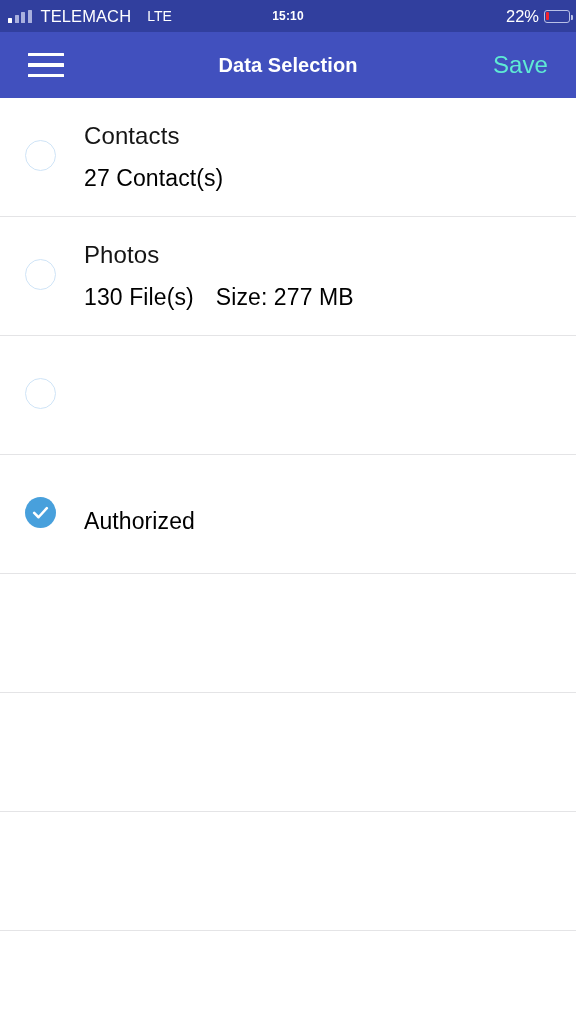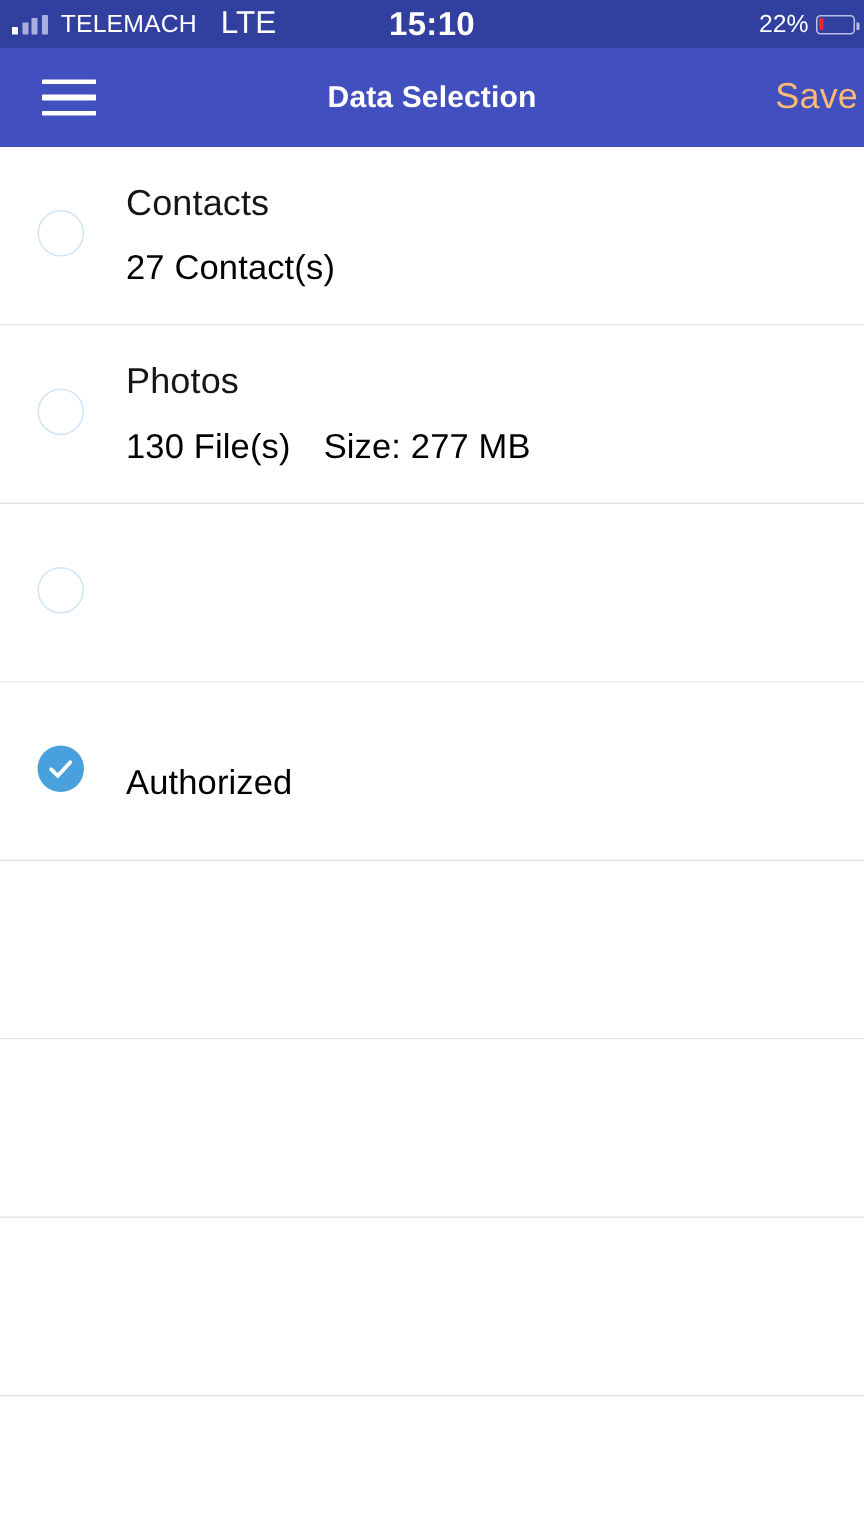--- a/index.html
+++ b/index.html
@@ -25,25 +25,25 @@
   }
   .signal { display:flex; align-items:flex-end; gap:2.5px; height:13px; }
   .signal i { display:block; width:4px; border-radius:0.5px; background:#ffffff; }
   .signal i.b1 { height:5px;  background:#ffffff; }
   .signal i.b2 { height:8px;  background:#a9b0de; }
   .signal i.b3 { height:11px; background:#a9b0de; }
   .signal i.b4 { height:13px; background:#a9b0de; }
   .carrier {
     font-size:16.5px; letter-spacing:.1px; color:#ffffff; white-space:nowrap;
   }
-  .net { font-size:21px; color:#ffffff; margin-left:7px; }
+  .net { font-size:14px; color:#ffffff; margin-left:7px; }
   .sb-center {
     position:absolute; left:0; right:0; top:0; height:32px;
     display:flex; align-items:center; justify-content:center;
-    font-size:22px; font-weight:bold; color:#ffffff; letter-spacing:.2px;
+    font-size:12px; font-weight:bold; color:#ffffff; letter-spacing:.2px;
   }
   .sb-right {
     position:absolute; right:6px; top:0; height:32px;
     display:flex; align-items:center; gap:5px;
   }
   .batt-pct { font-size:16.5px; color:#ffffff; }
   .batt {
     position:relative; width:26px; height:13px;
     border:1.3px solid #b9c0e6; border-radius:3px;
     display:flex; align-items:center; padding:1.4px;
@@ -66,22 +66,22 @@
     width:36px; height:26px;
     display:flex; flex-direction:column; justify-content:center; gap:7px;
     cursor:pointer;
   }
   .hamburger span { display:block; width:36px; height:3.6px; background:#ffffff; border-radius:.5px; }
   .nav-title {
     position:absolute; left:0; right:0; text-align:center;
     font-size:20px; font-weight:bold; color:#ffffff; letter-spacing:.1px;
   }
   .nav-save {
-    position:absolute; right:4px; top:50%; transform:translateY(-50%);
-    font-size:24px; color:#fdba74; cursor:pointer; letter-spacing:.1px;
+    position:absolute; right:28px; top:50%; transform:translateY(-50%);
+    font-size:24px; color:#5eead4; cursor:pointer; letter-spacing:.1px;
   }
 
   
   .list {
     position:absolute; top:98px; left:0;
     width:576px; height:654px;
     background:#ffffff;
   }
   .row {
     position:relative;

